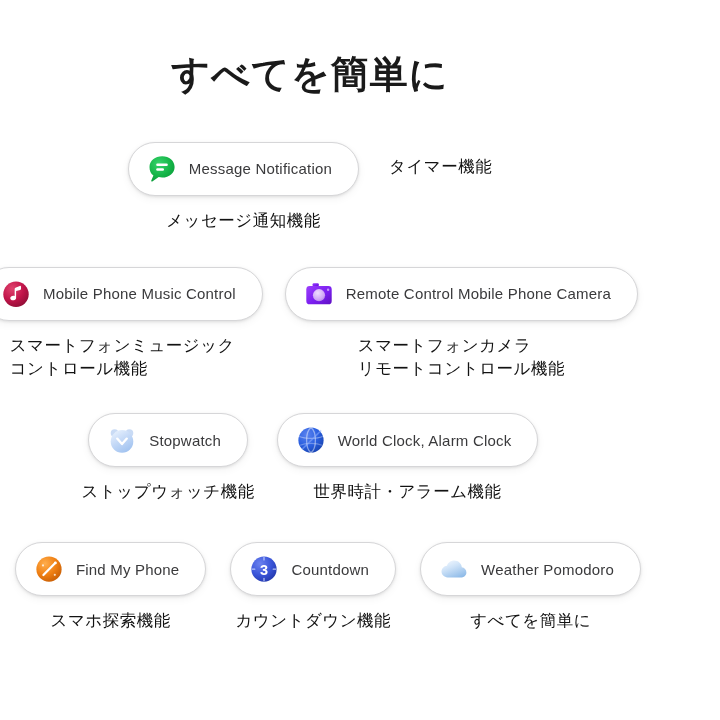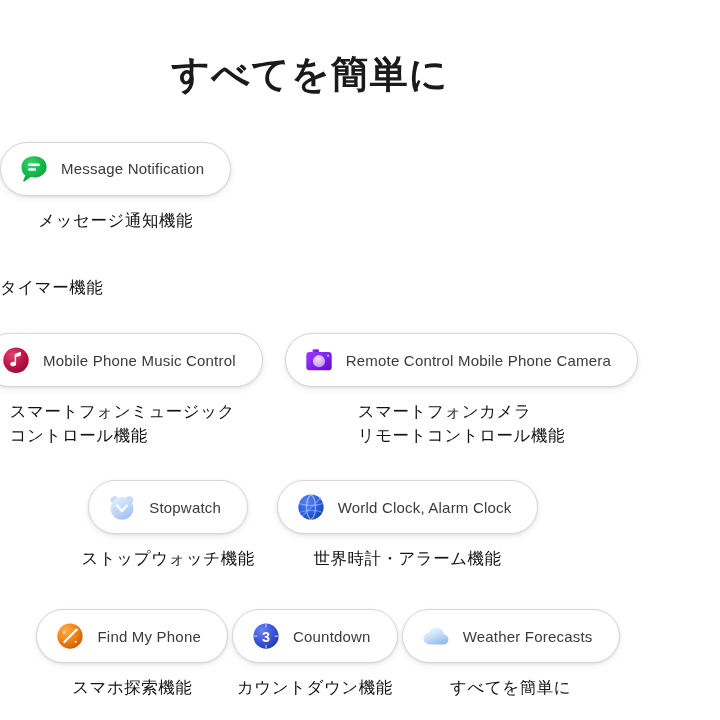--- a/index.html
+++ b/index.html
@@ -32,24 +32,24 @@
     margin: 0 0 44px 0;
   }
 
   .feature-row {
     display: flex;
     justify-content: center;
     align-items: flex-start;
     gap: 26px;
     margin-bottom: 22px;
   }
-  .row-1 { gap: 30px; margin-bottom: 34px; flex-direction: column; }
+  .row-1 { gap: 30px; margin-bottom: 34px; }
   .row-2 { gap: 22px; margin-bottom: 32px; }
   .row-3 { gap: 22px; margin-bottom: 38px; }
-  .row-4 { gap: 4px; padding-left: 36px; }
+  .row-4 { gap: 24px; padding-left: 36px; }
 
   .feature {
     display: flex;
     flex-direction: column;
     align-items: center;
   }
 
   .pill {
     display: inline-flex;
     align-items: center;
@@ -298,21 +298,21 @@
             <defs>
               <linearGradient id="gCloud" x1="15%" y1="0%" x2="75%" y2="100%">
                 <stop offset="0%" stop-color="#f2f8ff"></stop>
                 <stop offset="40%" stop-color="#cfe3f8"></stop>
                 <stop offset="100%" stop-color="#8fbbe8"></stop>
               </linearGradient>
             </defs>
             <path d="M8.6 23.4c-3.4 0-6.1-2.6-6.1-5.8 0-3.0 2.4-5.5 5.5-5.8.9-3.0 3.8-5.2 7.2-5.2 4.0 0 7.3 2.9 7.6 6.7 2.6.4 4.6 2.5 4.6 5.1 0 2.8-2.4 5.0-5.3 5.0z" fill="url(#gCloud)"></path>
           </svg>
         </span>
-        <span class="pill-label">Weather Forecasts</span>
+        <span class="pill-label">Weather Pomodoro</span>
       </div>
       <div class="caption">
         <span>すべてを簡単に</span>
       </div>
     </div>
 
   </div>
 
 </div>
 

